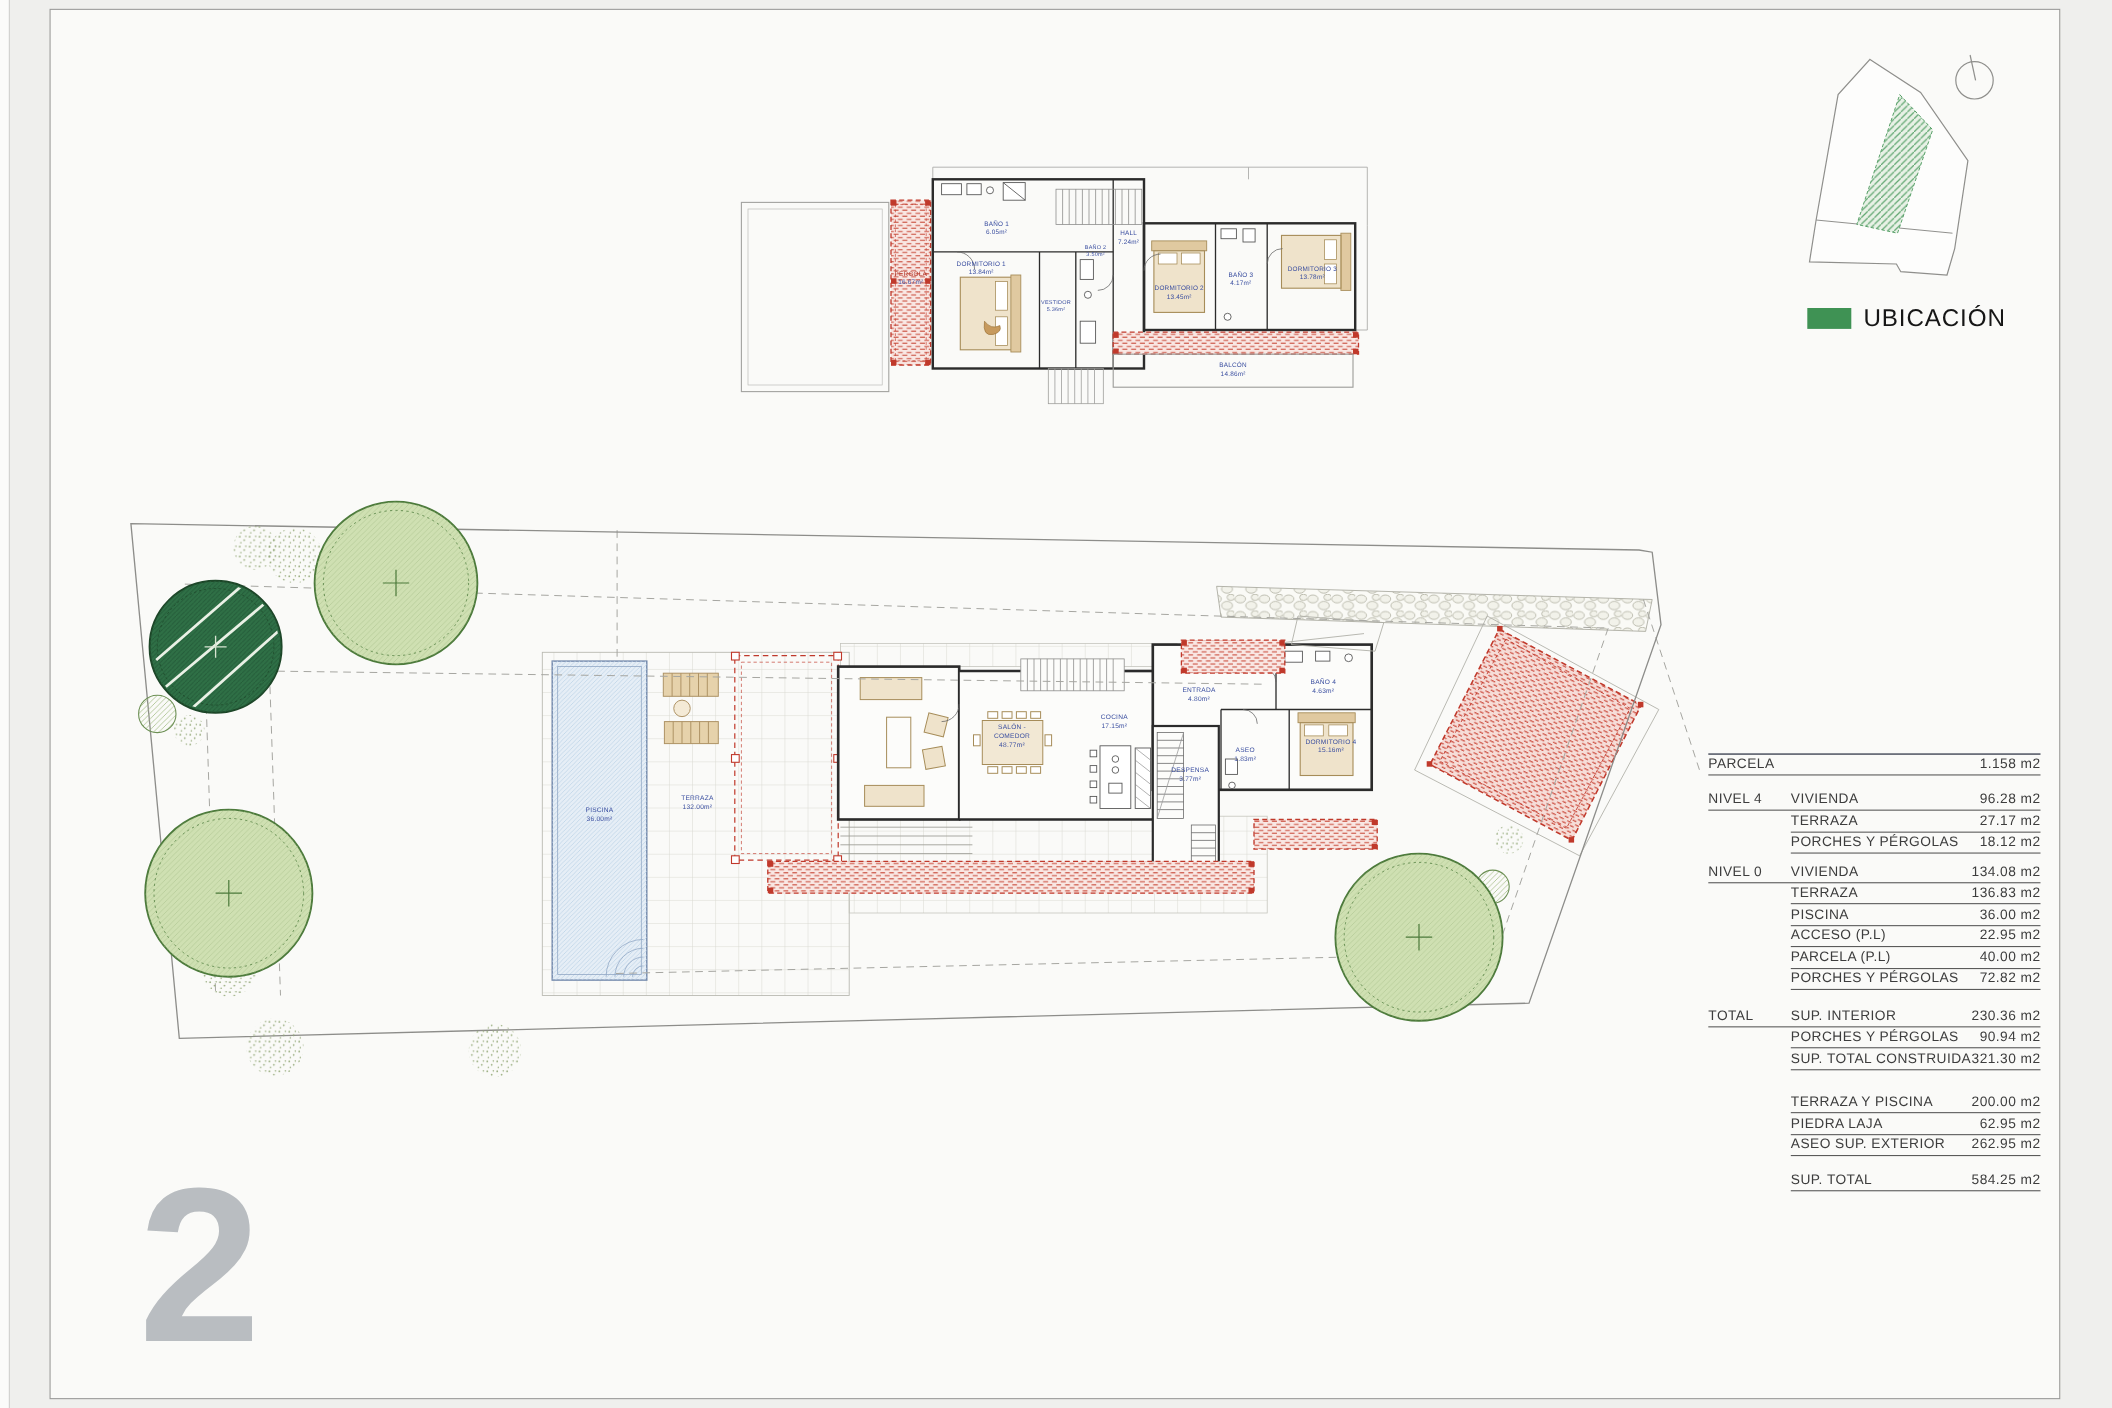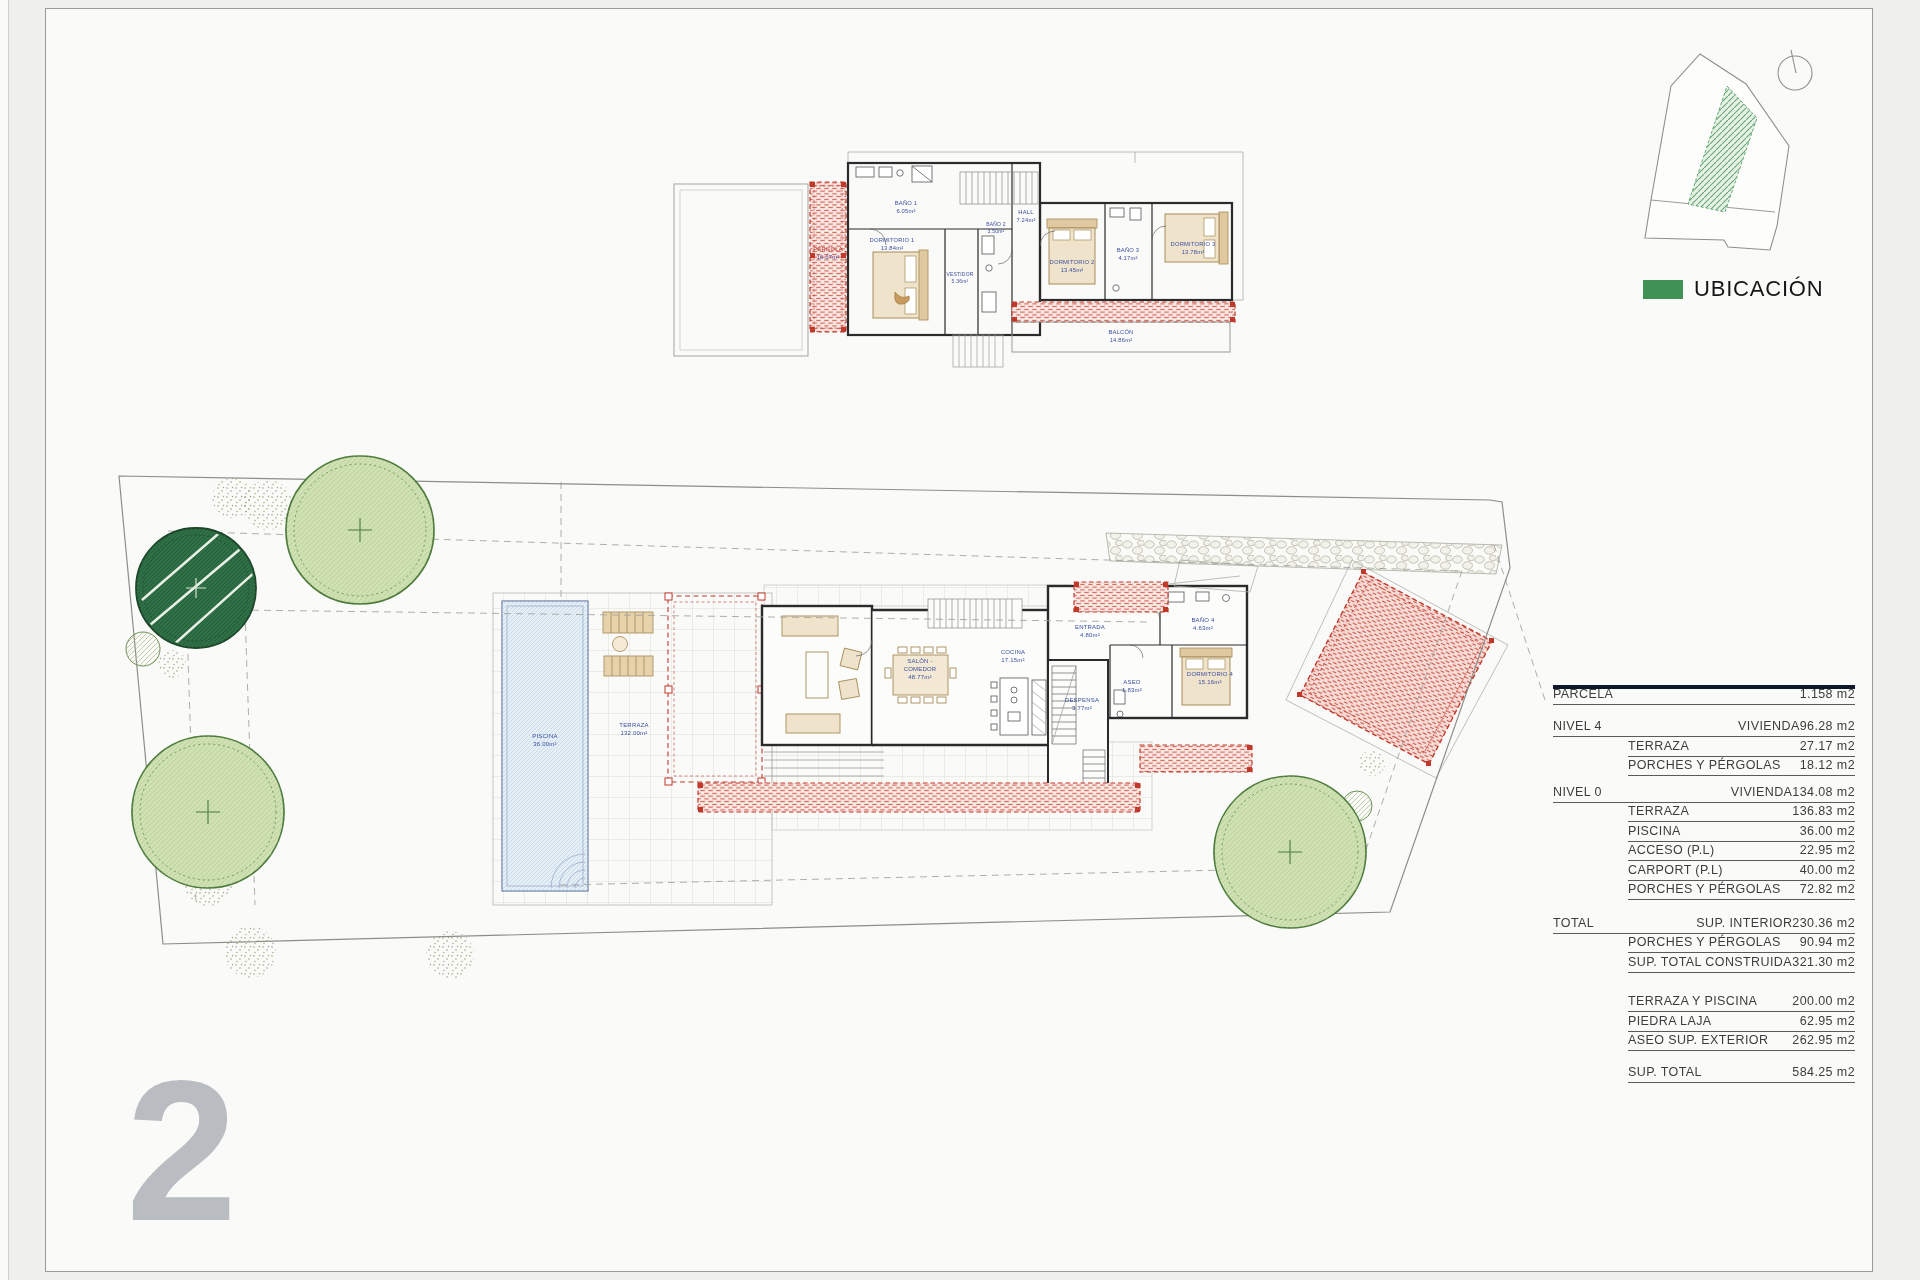--- a/index.html
+++ b/index.html
@@ -9,22 +9,22 @@
   svg{position:absolute;pointer-events:none;}
   .rl{font-family:"Liberation Sans",sans-serif;fill:#3b4fa0;letter-spacing:.2px;}
   .f58{font-size:5.8px;} .f50{font-size:5px;} .f60{font-size:6px;}
   .red-name{fill:#b23b2e;}
   
   #areas-table{position:absolute;left:1553px;top:685px;width:302px;color:#3d3d3d;font-size:12.5px;letter-spacing:.4px;}
   .trow{display:flex;height:19.5px;box-sizing:border-box;}
   .tg{width:75px;display:flex;align-items:flex-end;padding-bottom:3px;box-sizing:border-box;}
   .trest{flex:1;display:flex;align-items:flex-end;justify-content:space-between;padding-bottom:3px;border-bottom:1px solid #5a5a5a;box-sizing:border-box;}
   .full{border-bottom:1px solid #5a5a5a;}
-  .full .trest{border-bottom:none;justify-content:flex-end;}
-  .bt{border-top:4px solid #0f172a;}
+  .full .trest{border-bottom:none;}
+  .bt{border-top:1px solid #0f172a;}
   .g12{margin-top:12px}.g13{margin-top:13px}.g19{margin-top:7px}.g20{margin-top:20px}.g21{margin-top:14px}
   
   #legend-row{position:absolute;left:1643px;top:276px;display:flex;align-items:center;}
   #legend-swatch{width:40px;height:19px;background:#3f9254;margin-right:11px;}
   #legend-label{font-size:22px;letter-spacing:.8px;color:#161616;text-align:center;}
   
   #sheet-number{position:absolute;left:126px;top:1051px;font-size:200px;line-height:1;font-weight:700;color:#b9bdc1;}
 </style>
 </head>
 <body>
@@ -496,21 +496,21 @@
     <div class="trow">
         <span class="tg"></span>
         <span class="trest">
           <span>ACCESO (P.L)</span>
           <span>22.95 m2</span>
         </span>
       </div>
     <div class="trow">
         <span class="tg"></span>
         <span class="trest">
-          <span>CARPORT (P.L)</span>
+          <span>PARCELA (P.L)</span>
           <span>40.00 m2</span>
         </span>
       </div>
     <div class="trow">
         <span class="tg"></span>
         <span class="trest">
           <span>PORCHES Y PÉRGOLAS</span>
           <span>72.82 m2</span>
         </span>
       </div>

